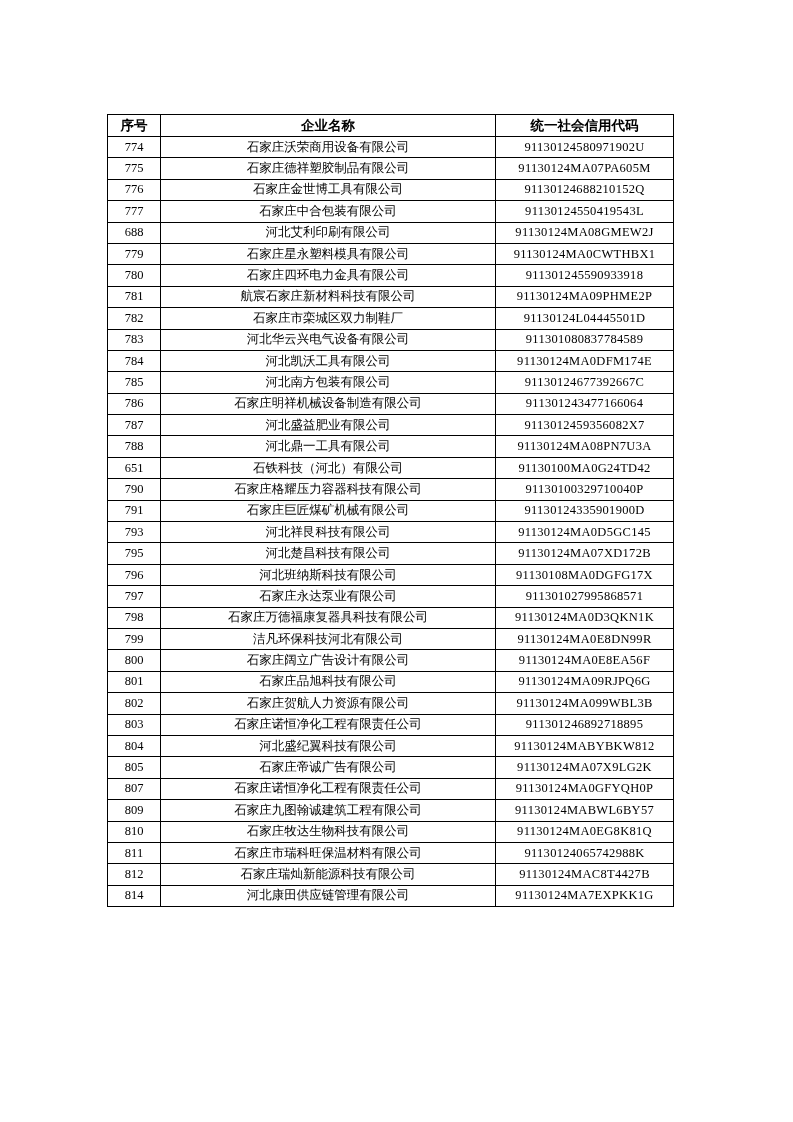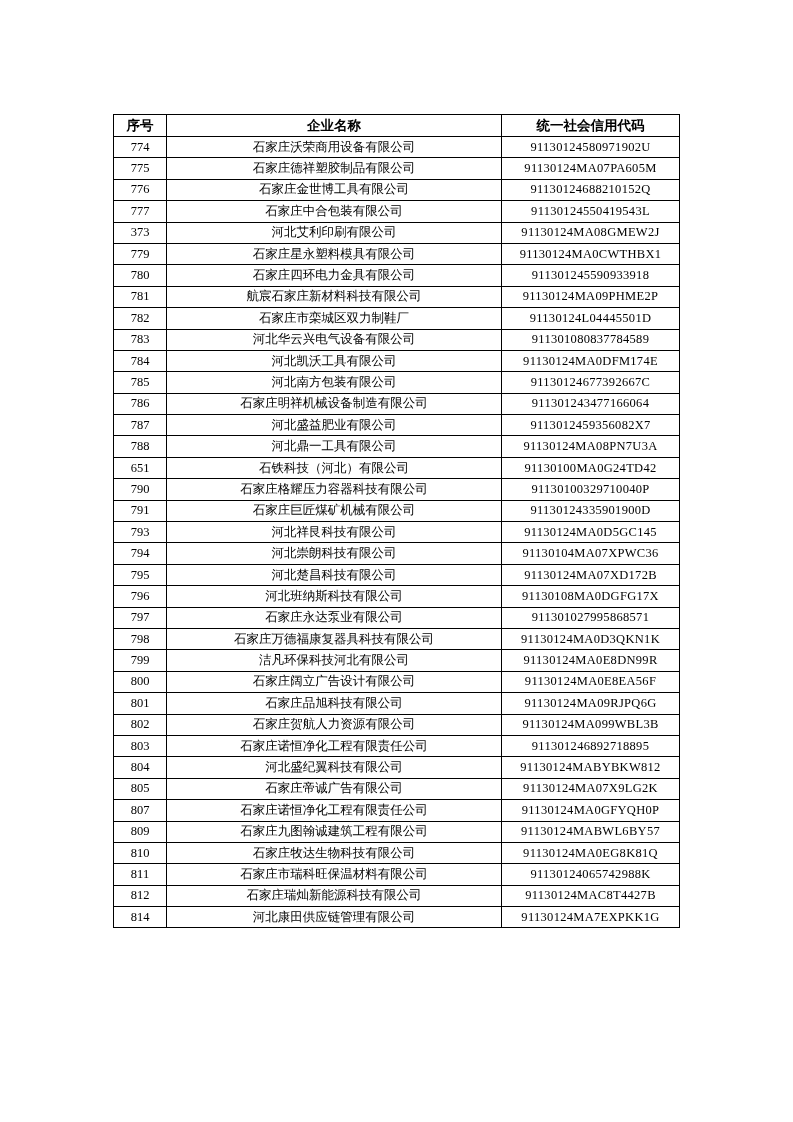--- a/index.html
+++ b/index.html
@@ -11,21 +11,21 @@
     position: relative;
     width: 793px;
     height: 1122px;
     background: #ffffff;
     overflow: hidden;
     font-family: "Liberation Serif", "DejaVu Serif", serif;
     color: #000000;
   }
   table.company-table {
     position: absolute;
-    left: 113px;
+    left: 107px;
     top: 114px;
     width: 566px;
     border-collapse: collapse;
     table-layout: fixed;
   }
   table.company-table col.col-index { width: 53px; }
   table.company-table col.col-name  { width: 335px; }
   table.company-table col.col-code  { width: 178px; }
   table.company-table th,
   table.company-table td {
@@ -82,21 +82,21 @@
           <td data-name="row-index-cell">776</td>
           <td data-name="company-name-cell">石家庄金世博工具有限公司</td>
           <td data-name="credit-code-cell">91130124688210152Q</td>
         </tr>
         <tr data-name="table-row">
           <td data-name="row-index-cell">777</td>
           <td data-name="company-name-cell">石家庄中合包装有限公司</td>
           <td data-name="credit-code-cell">91130124550419543L</td>
         </tr>
         <tr data-name="table-row">
-          <td data-name="row-index-cell">373</td>
+          <td data-name="row-index-cell">688</td>
           <td data-name="company-name-cell">河北艾利印刷有限公司</td>
           <td data-name="credit-code-cell">91130124MA08GMEW2J</td>
         </tr>
         <tr data-name="table-row">
           <td data-name="row-index-cell">779</td>
           <td data-name="company-name-cell">石家庄星永塑料模具有限公司</td>
           <td data-name="credit-code-cell">91130124MA0CWTHBX1</td>
         </tr>
         <tr data-name="table-row">
           <td data-name="row-index-cell">780</td>
@@ -155,25 +155,20 @@
         </tr>
         <tr data-name="table-row">
           <td data-name="row-index-cell">791</td>
           <td data-name="company-name-cell">石家庄巨匠煤矿机械有限公司</td>
           <td data-name="credit-code-cell">91130124335901900D</td>
         </tr>
         <tr data-name="table-row">
           <td data-name="row-index-cell">793</td>
           <td data-name="company-name-cell">河北祥艮科技有限公司</td>
           <td data-name="credit-code-cell">91130124MA0D5GC145</td>
-        </tr>
-        <tr data-name="table-row">
-          <td data-name="row-index-cell">794</td>
-          <td data-name="company-name-cell">河北崇朗科技有限公司</td>
-          <td data-name="credit-code-cell">91130104MA07XPWC36</td>
         </tr>
         <tr data-name="table-row">
           <td data-name="row-index-cell">795</td>
           <td data-name="company-name-cell">河北楚昌科技有限公司</td>
           <td data-name="credit-code-cell">91130124MA07XD172B</td>
         </tr>
         <tr data-name="table-row">
           <td data-name="row-index-cell">796</td>
           <td data-name="company-name-cell">河北班纳斯科技有限公司</td>
           <td data-name="credit-code-cell">91130108MA0DGFG17X</td>

